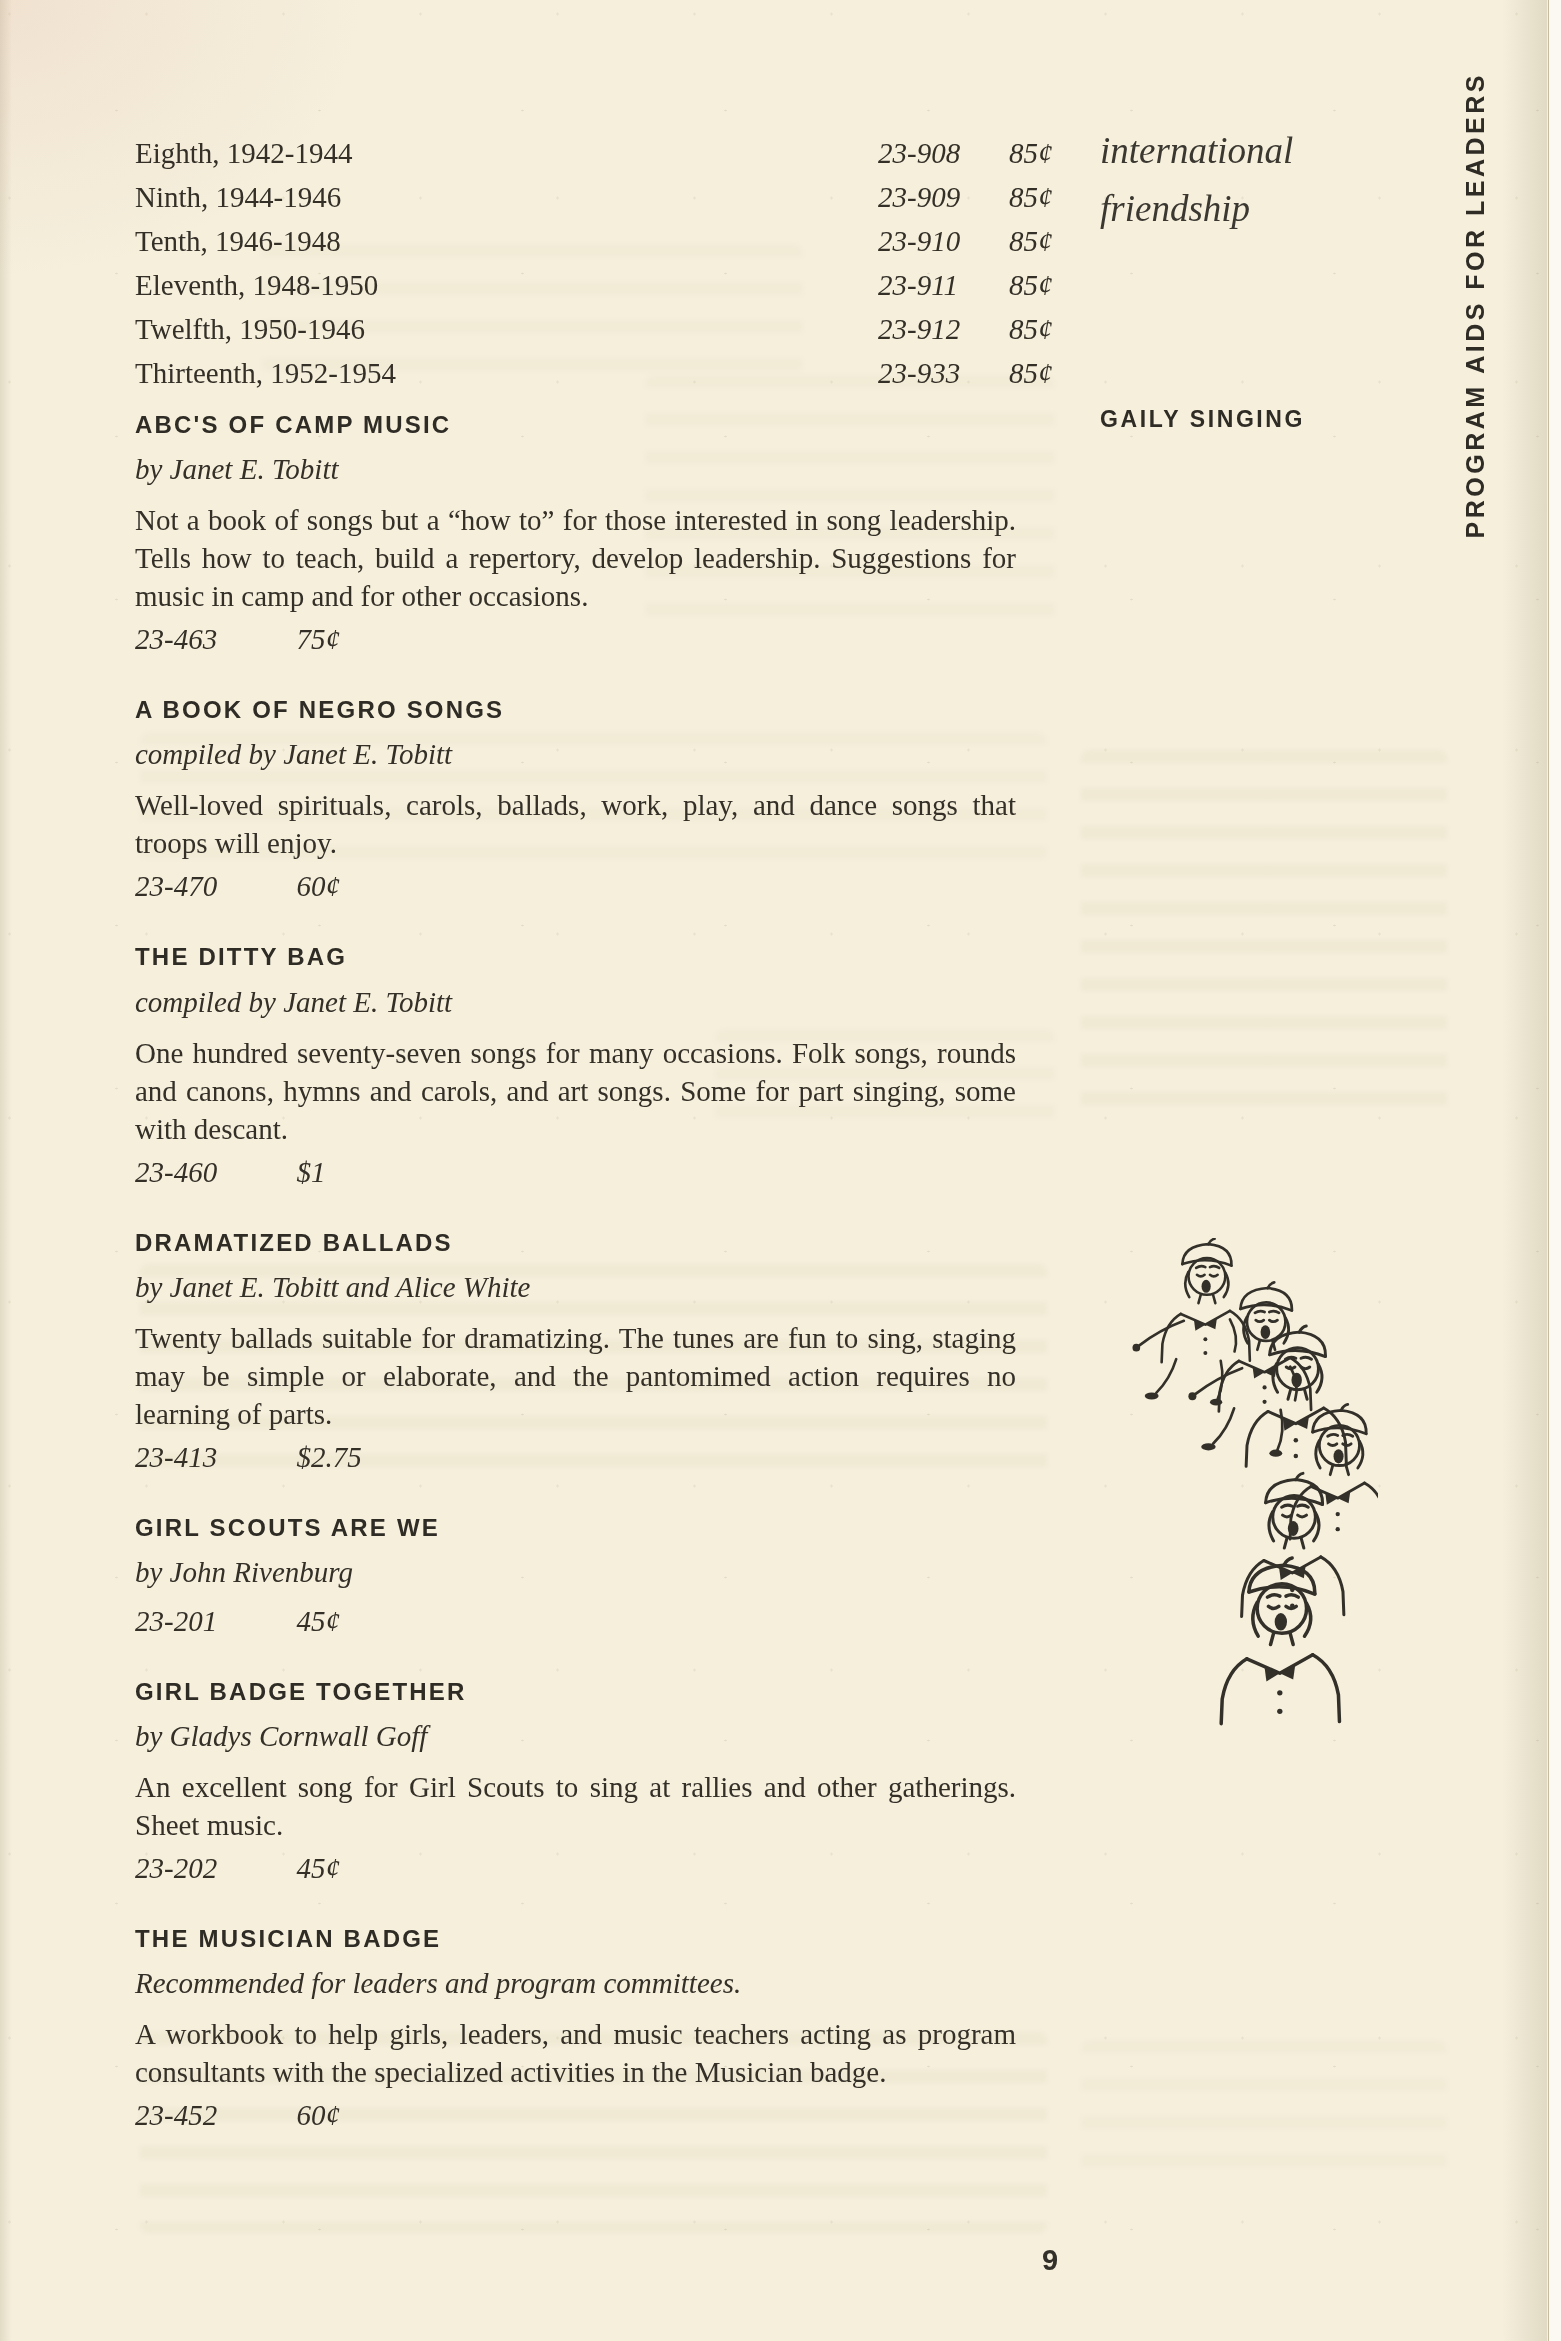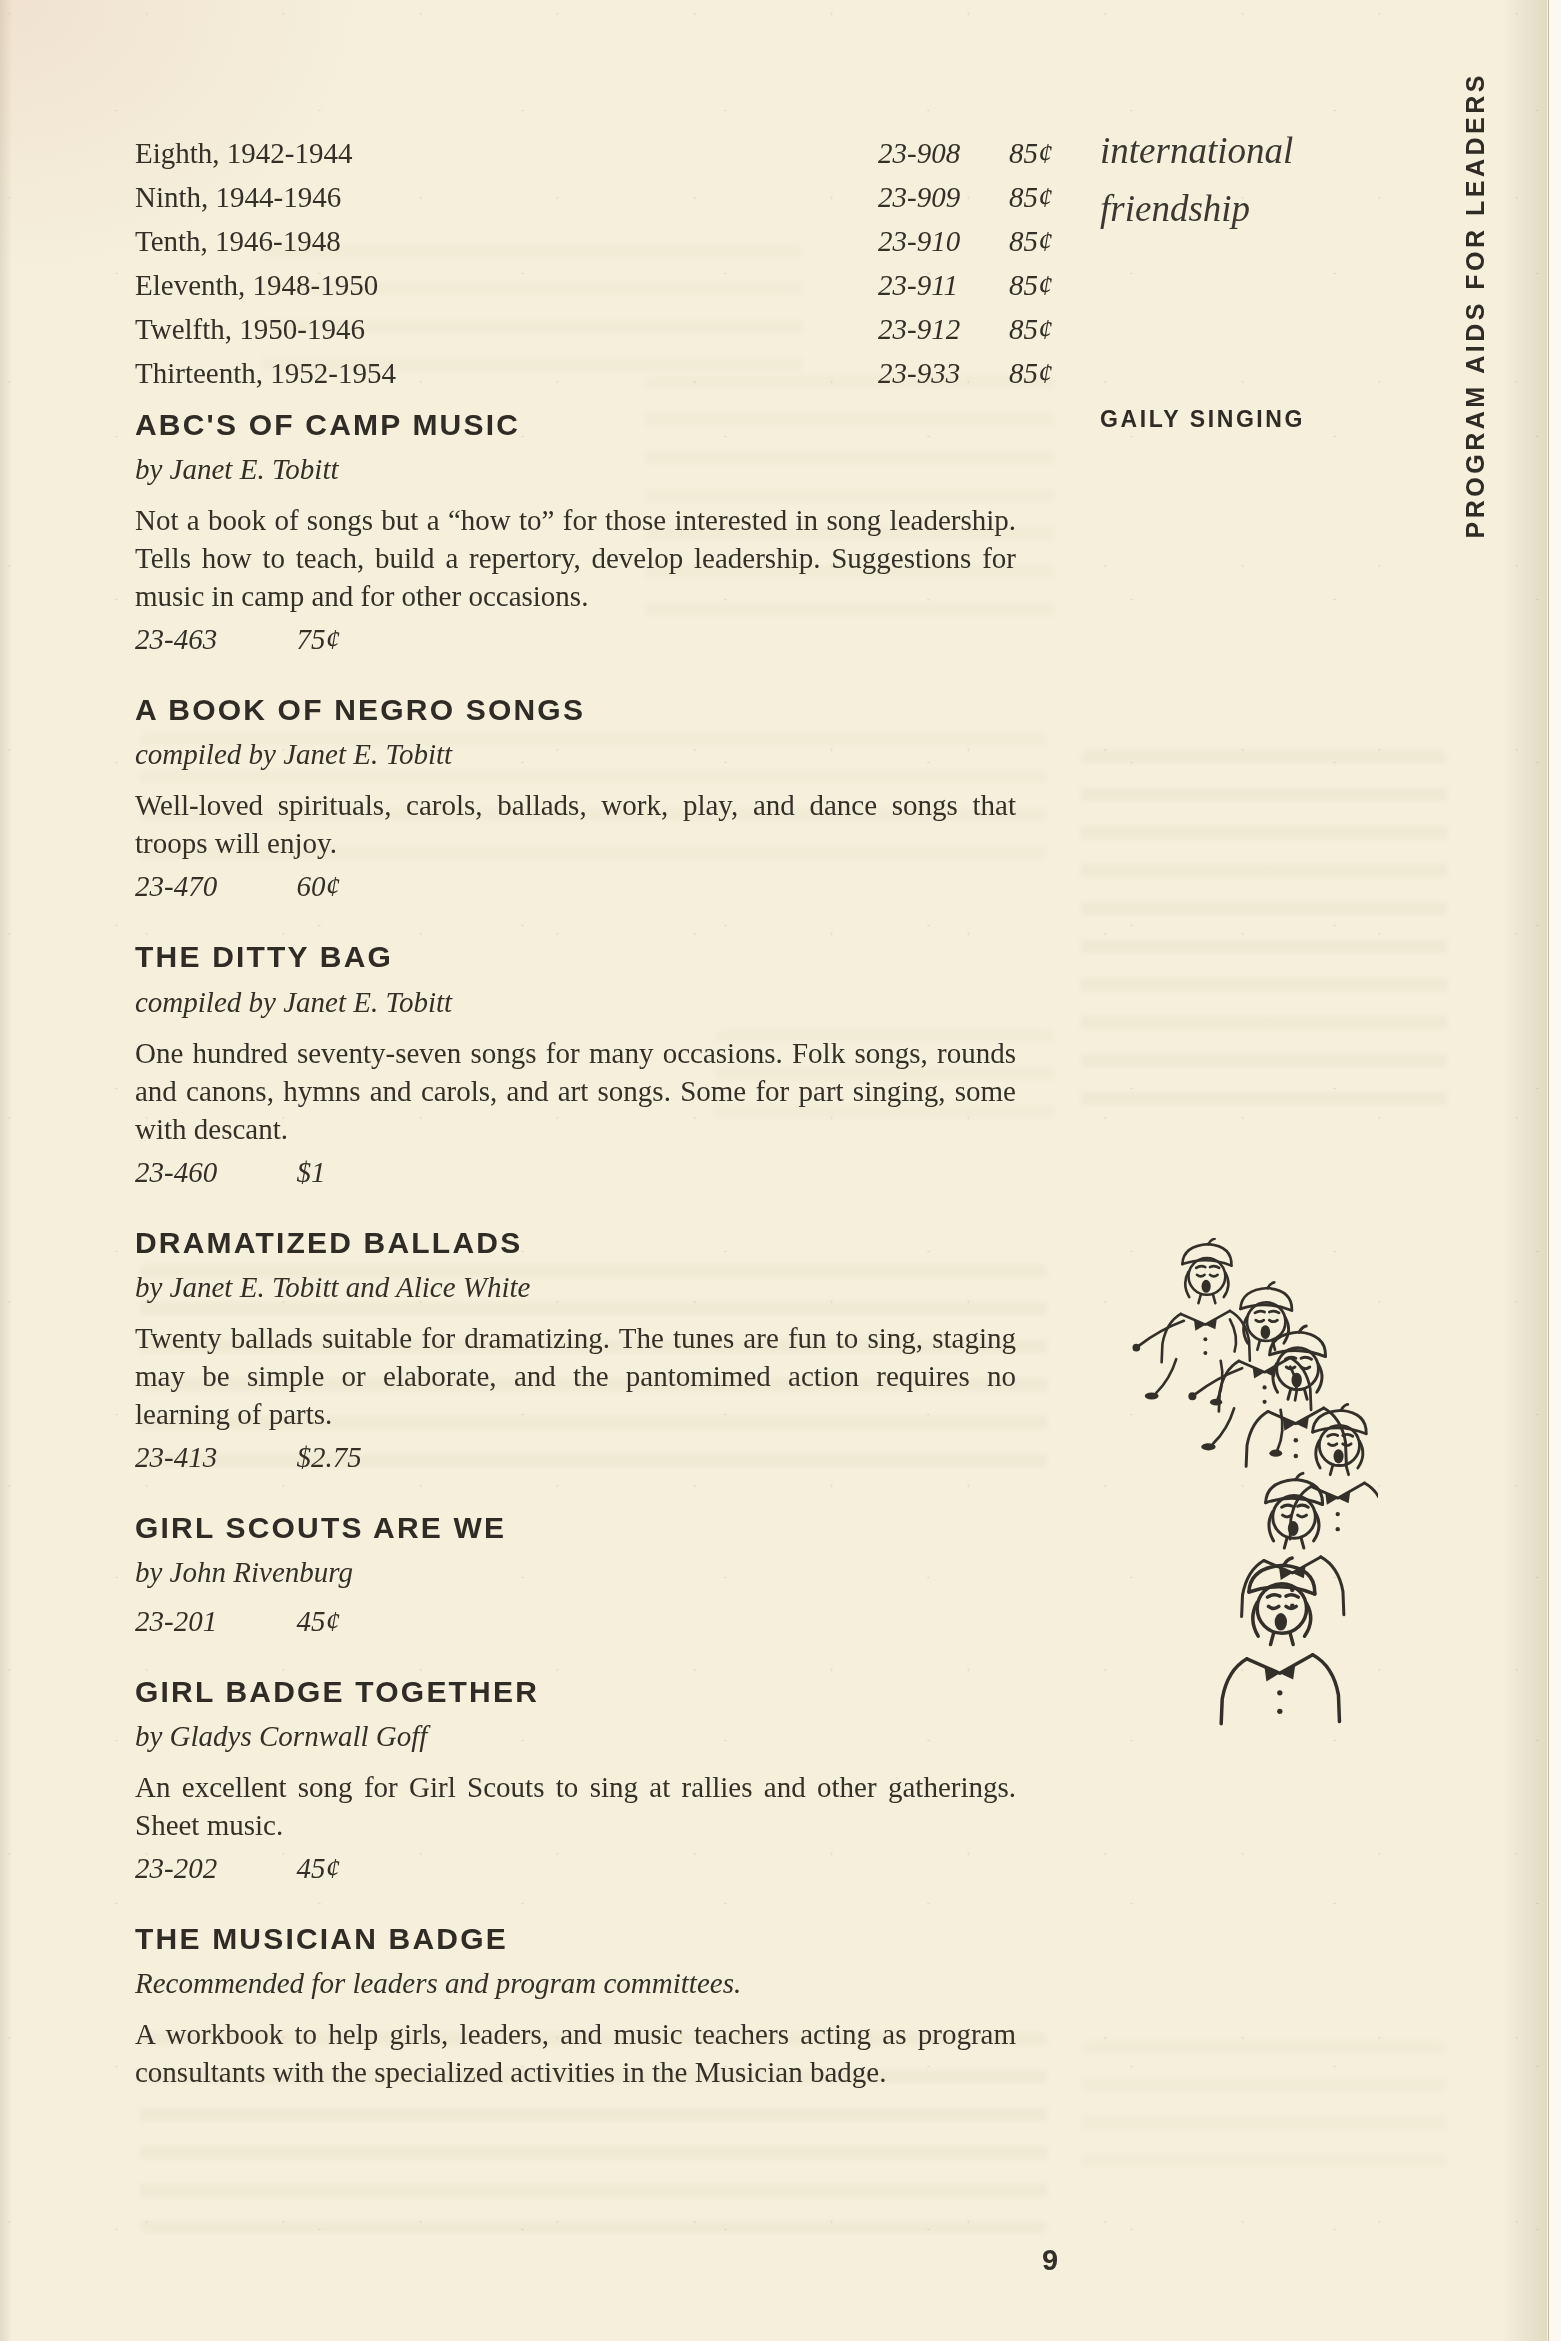--- a/index.html
+++ b/index.html
@@ -39,21 +39,21 @@
   .vertical-label{position:absolute;left:1449px;top:80px;height:450px;width:52px;
     display:flex;align-items:center;justify-content:center;}
   .vertical-label span{
     writing-mode:vertical-rl;transform:rotate(180deg);
     font-family:"Liberation Sans", sans-serif;font-weight:700;
     font-size:25px;letter-spacing:3.5px;color:#2f2c26;white-space:nowrap;}
   
   .sections-flow{position:absolute;left:135px;top:410px;width:926px;}
   .section{margin:0 0 38px 0;}
   .section h3{margin:0 0 12.2px 0;font-family:"Liberation Sans", sans-serif;
-    font-weight:700;font-size:30px;line-height:30px;letter-spacing:2.2px;color:#2f2c26;}
+    font-weight:700;font-size:24px;line-height:30px;letter-spacing:2.2px;color:#2f2c26;}
   .byline{font-style:italic;font-size:29px;line-height:35px;margin:0 0 14px 0;}
   .section p{margin:0 0 7px 0;width:881px;font-size:29px;line-height:38px;
     text-align:justify;}
   .code-line{font-style:italic;font-size:29px;line-height:35px;}
   .code-line .code{margin-right:72px;}
   
   .ghost{position:absolute;border-radius:8.7px;filter:blur(2.6px);opacity:.5;
     background:repeating-linear-gradient(180deg, rgba(187,166,118,.17) 0 13px, transparent 13px 38px);}
   .ghost-light{opacity:.3;}
   
@@ -181,20 +181,24 @@
       <div class="code-line">
         <span class="code">23-202</span>
         <span class="price">45¢</span>
       </div>
     </div>
 
     <div class="section">
       <h3>THE MUSICIAN BADGE</h3>
       <div class="byline">Recommended for leaders and program committees.</div>
       <p>A workbook to help girls, leaders, and music teachers acting as program consultants with the specialized activities in the Musician badge.</p>
+      <div class="code-line">
+        <span class="code">23-452</span>
+        <span class="price">60¢</span>
+      </div>
     </div>
 
   </div>
 
   <svg class="illustration" width="262" height="523" viewBox="0 0 300 600" fill="none" stroke="#33302a" stroke-width="3.4" stroke-linecap="round" stroke-linejoin="round">
     <defs>
       <g id="bust">
         <path d="M -32 -16 Q -31 -40 2 -42 Q 33 -39 32 -14"></path>
         <path d="M -32 -16 Q 0 -27 32 -14"></path>
         <path d="M 2 -42 q 3 -6 8 -7"></path>

